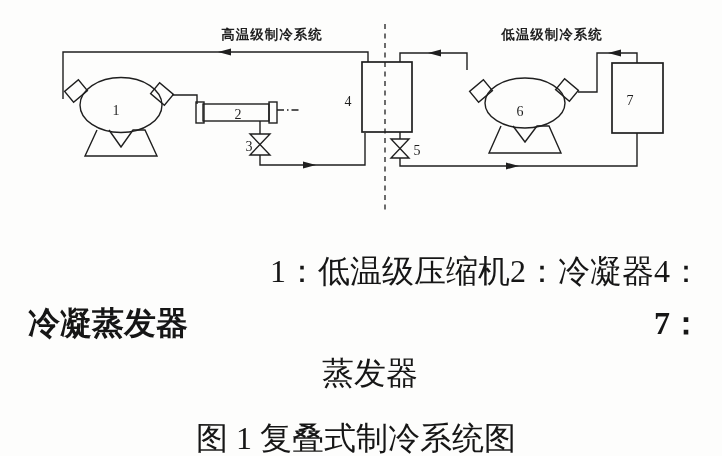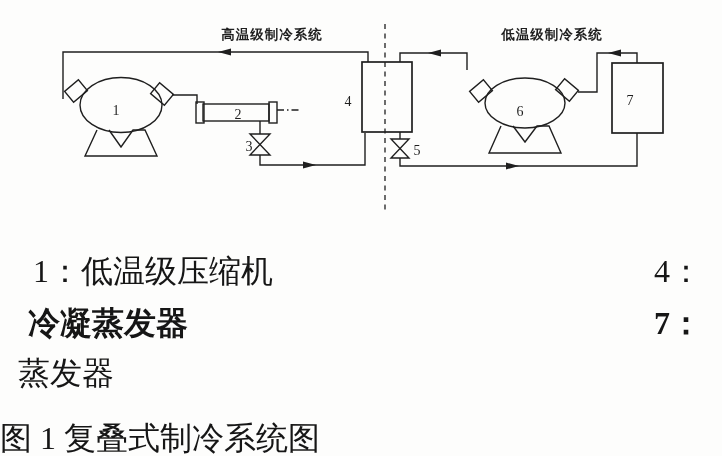--- a/index.html
+++ b/index.html
@@ -9,22 +9,22 @@
     overflow:hidden;color:#1f1f1f;
   }
   svg text{font-family:"Liberation Serif",serif;fill:#1f1f1f;}
   svg .sys-label{font-family:"Liberation Sans",sans-serif;font-weight:bold;font-size:13.5px;letter-spacing:1px;}
   svg .num{font-size:14px;}
   .cap-line{
     position:absolute;left:0;width:722px;height:44px;line-height:44px;
     font-size:32px;color:#161616;white-space:nowrap;
   }
   .cap-justify{display:flex;justify-content:space-between;box-sizing:border-box;}
-  .cap-center{text-align:left;box-sizing:border-box;}
-  .l1{top:249px;padding:0 20px 0 33px;}
+  .cap-center{text-align:center;box-sizing:border-box;}
+  .l1{top:249px;padding:0 20px 0 33px;justify-content:flex-end;}
   .l2{top:301px;padding:0 20px 0 28px;font-weight:bold;}
   .l3{top:351px;padding-left:18px;}
   .l4{top:416px;padding-right:10px;}
 </style>
 </head>
 <body>
 
 <div class="page">
 
   <svg width="722" height="234" viewBox="0 0 722 234">
@@ -89,20 +89,21 @@
     <text class="num" x="249" y="151" text-anchor="middle">3</text>
     <text class="num" x="348" y="106" text-anchor="middle">4</text>
     <text class="num" x="417" y="155" text-anchor="middle">5</text>
     <text class="num" x="520" y="116" text-anchor="middle">6</text>
     <text class="num" x="630" y="105" text-anchor="middle">7</text>
   </svg>
 
   
   <div class="cap-line cap-justify l1">
     <span>1：低温级压缩机</span>
+    <span>2：冷凝器</span>
     <span>4：</span>
   </div>
 
   
   <div class="cap-line cap-justify l2">
     <span>冷凝蒸发器</span>
     <span>7：</span>
   </div>
 
   

